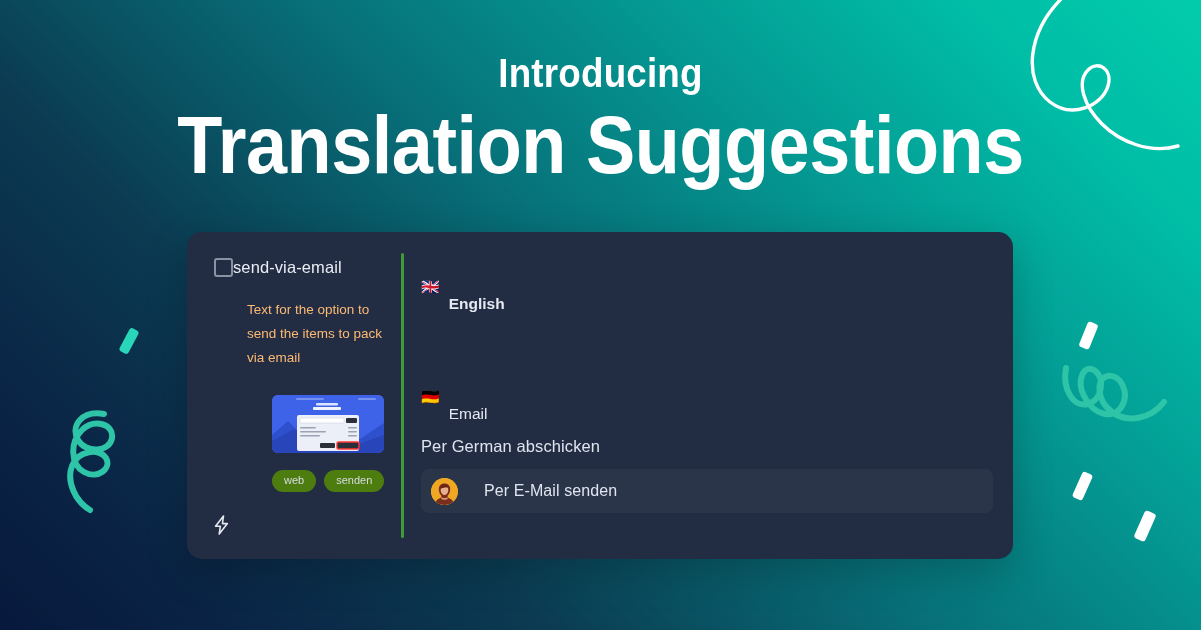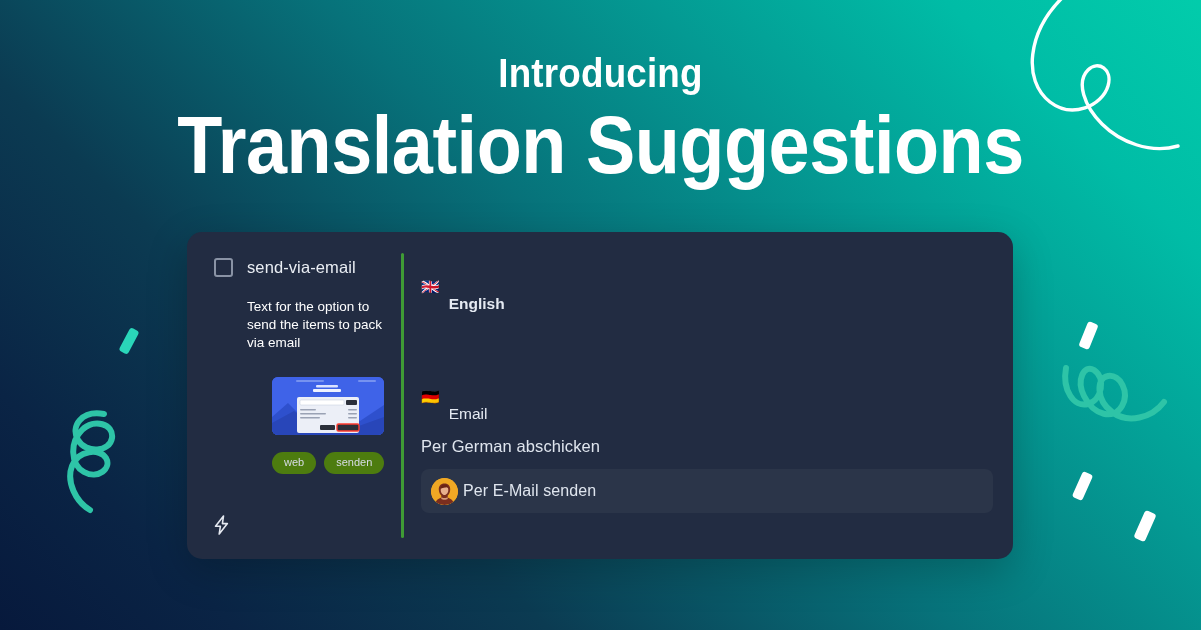--- a/index.html
+++ b/index.html
@@ -98,41 +98,40 @@
   .card-left {
     width: 214px;
     padding: 26px 0 0 27px;
     position: relative;
     flex: none;
   }
 
   .key-row {
     display: flex;
     align-items: center;
-    gap: 14px;
   }
   .checkbox {
     width: 19px;
     height: 19px;
     border: 2px solid #8a93a5;
     border-radius: 3px;
     flex: none;
   }
   .key-name {
     color: #e9edf3;
     font-size: 16.5px;
     letter-spacing: 0.1px;
   }
 
   .description {
     margin: 21px 0 0 33px;
     width: 146px;
-    color: #ffffff;
+    color: #fdba74;
     font-size: 13.5px;
-    line-height: 18px;
+    line-height: 24px;
   }
 
   .thumb {
     margin: 25px 0 0 58px;
     width: 112px;
     height: 58px;
     border-radius: 6px;
     overflow: hidden;
     position: relative;
     background: #3f63e8;
@@ -194,21 +193,21 @@
 
   .suggestion {
     margin-top: 13px;
     width: 572px;
     height: 44px;
     background: #2b3549;
     border-radius: 8px;
     display: flex;
     align-items: center;
     padding-left: 10px;
-    gap: 5px;
+    gap: 26px;
   }
   .avatar {
     width: 27px;
     height: 27px;
     border-radius: 50%;
     flex: none;
     overflow: hidden;
     background: #f0a824;
     position: relative;
   }

